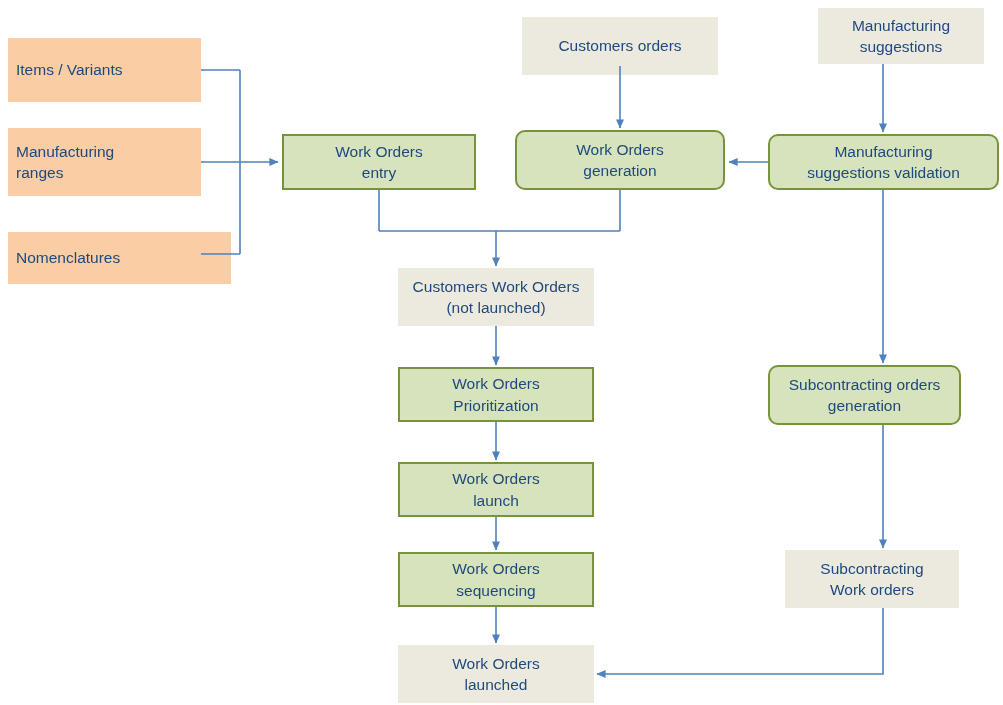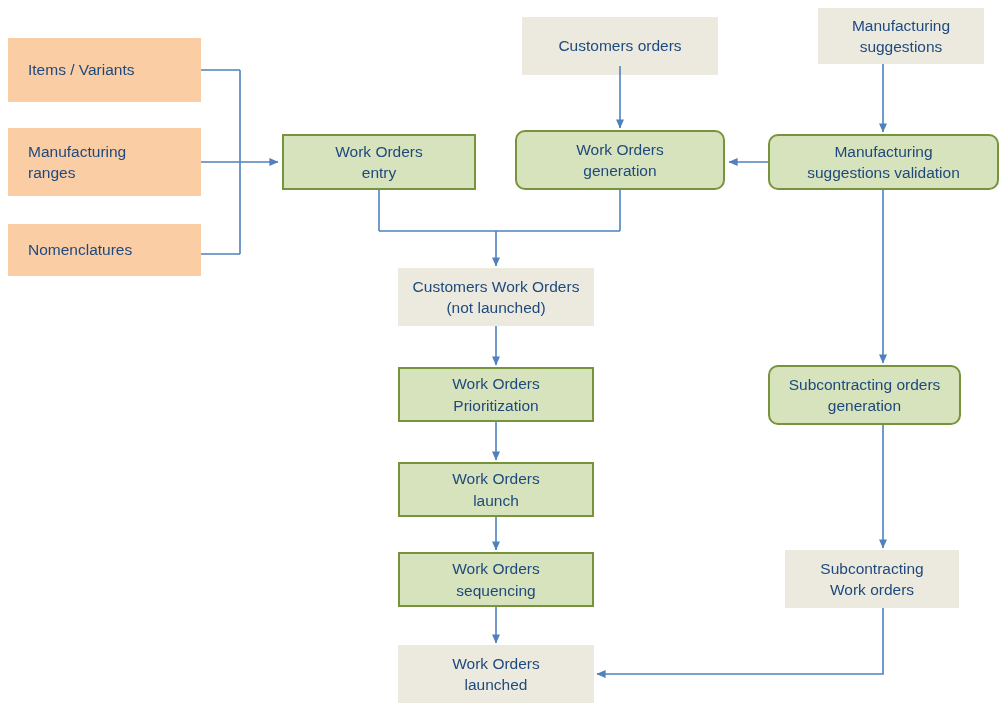--- a/index.html
+++ b/index.html
@@ -17,21 +17,21 @@
     position: absolute;
     display: flex;
     align-items: center;
     justify-content: center;
     z-index: 1;
     color: var(--text, #1F497D);
     font-size: 15.5px;
     line-height: 1.38;
   }
   .lbl { white-space: pre-line; text-align: center; }
-  .source { background: var(--source-fill, #FBCDA4); justify-content: flex-start; padding-left: 20px; }
+  .source { background: var(--source-fill, #FBCDA4); justify-content: flex-start; padding-left: 8px; }
   .source .lbl { text-align: left; }
   .neutral { background: var(--neutral-fill, #ECEADF); }
   .process {
     background: var(--process-fill, #D6E3BC);
     border: 2.5px solid var(--process-border, #77933C);
   }
   .rounded { border-radius: 10px; }
   svg.arrows {
     position: absolute;
     inset: 0;
@@ -74,21 +74,21 @@
 
   <div class="node source" style="left:8px; top:38px; width:193px; height:64px">
     <span class="lbl">Items / Variants</span>
   </div>
 
   <div class="node source" style="left:8px; top:128px; width:193px; height:68px">
     <span class="lbl">Manufacturing
 ranges</span>
   </div>
 
-  <div class="node source" style="left:8px; top:224px; width:193px; height:52px">
+  <div class="node source" style="left:8px; top:232px; width:223px; height:52px">
     <span class="lbl">Nomenclatures</span>
   </div>
 
   <div class="node neutral" style="left:522px; top:17px; width:196px; height:58px">
     <span class="lbl">Customers orders</span>
   </div>
 
   <div class="node neutral" style="left:818px; top:8px; width:166px; height:56px">
     <span class="lbl">Manufacturing
 suggestions</span>

